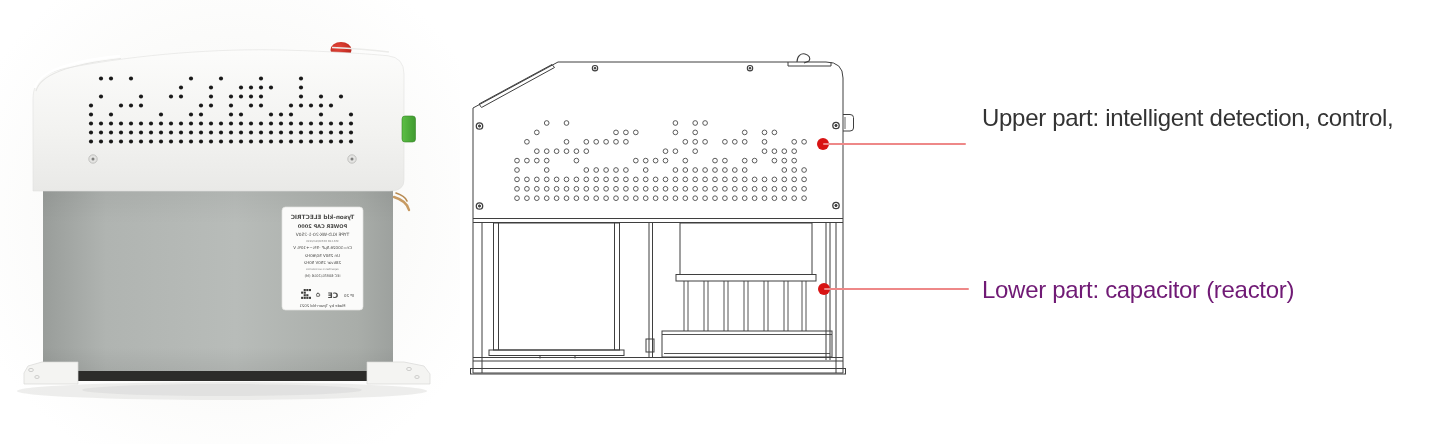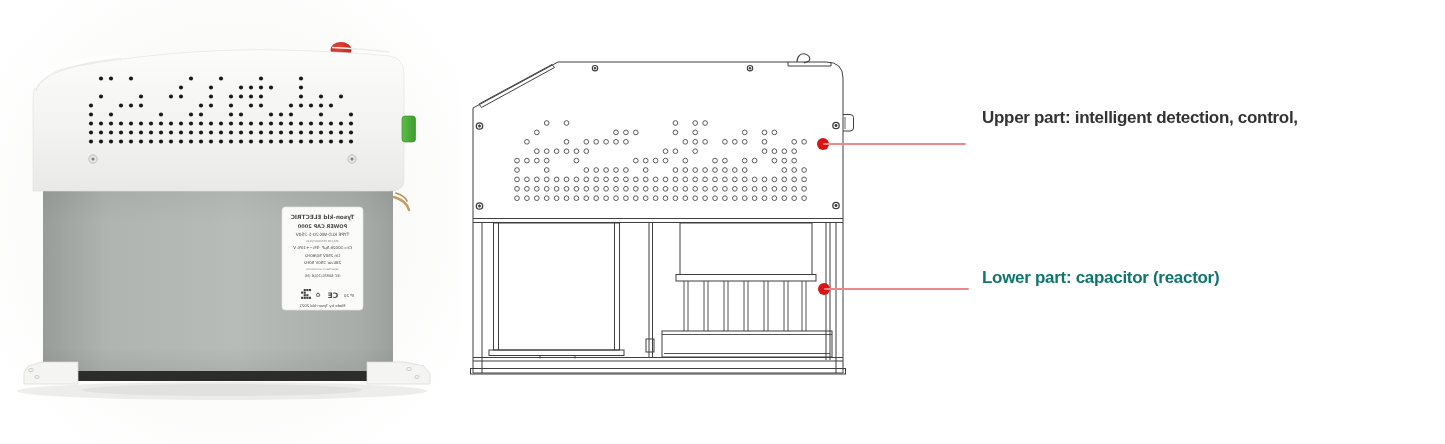--- a/index.html
+++ b/index.html
@@ -19,25 +19,25 @@
   #drawing-svg{left:455px;top:40px;width:410px;height:345px;}
   .callout-dot{
     position:absolute;width:12px;height:12px;border-radius:50%;
   }
   .callout-line{
     position:absolute;height:2.5px;border-radius:1px;
   }
   .ann{
     position:absolute;
     color:#333333;
-    font-size:17px;
+    font-size:24px;
     line-height:44px;
     letter-spacing:-0.3px;
     white-space:nowrap;
-    font-weight:700;
+    font-weight:400;
   }
   .ann div{white-space:nowrap;}
 </style>
 </head>
 <body>
 
 <div class="canvas">
 
   <div class="photo-backdrop"></div>
 
@@ -522,17 +522,17 @@
   </svg>
 
   <span class="callout-dot" style="left: 817px; top: 138px; background: rgb(216, 20, 20);"></span>
   <span class="callout-line" style="left: 823px; top: 142.7px; width: 143px; background: rgb(238, 136, 136);"></span>
   <div class="ann" style="left: 982px; top: 96px; color: rgb(51, 51, 51);">
     <div>Upper part: intelligent detection, control,</div>
   </div>
 
   <span class="callout-dot" style="left: 818px; top: 283px; background: rgb(216, 20, 20);"></span>
   <span class="callout-line" style="left: 824px; top: 287.7px; width: 145px; background: rgb(238, 136, 136);"></span>
-  <div class="ann" style="left: 982px; top: 256px; color: #0f766e;">
+  <div class="ann" style="left: 982px; top: 268px; color: #701a75;">
     <div>Lower part: capacitor (reactor)</div>
   </div>
 
 </div>
 
 </body></html>

